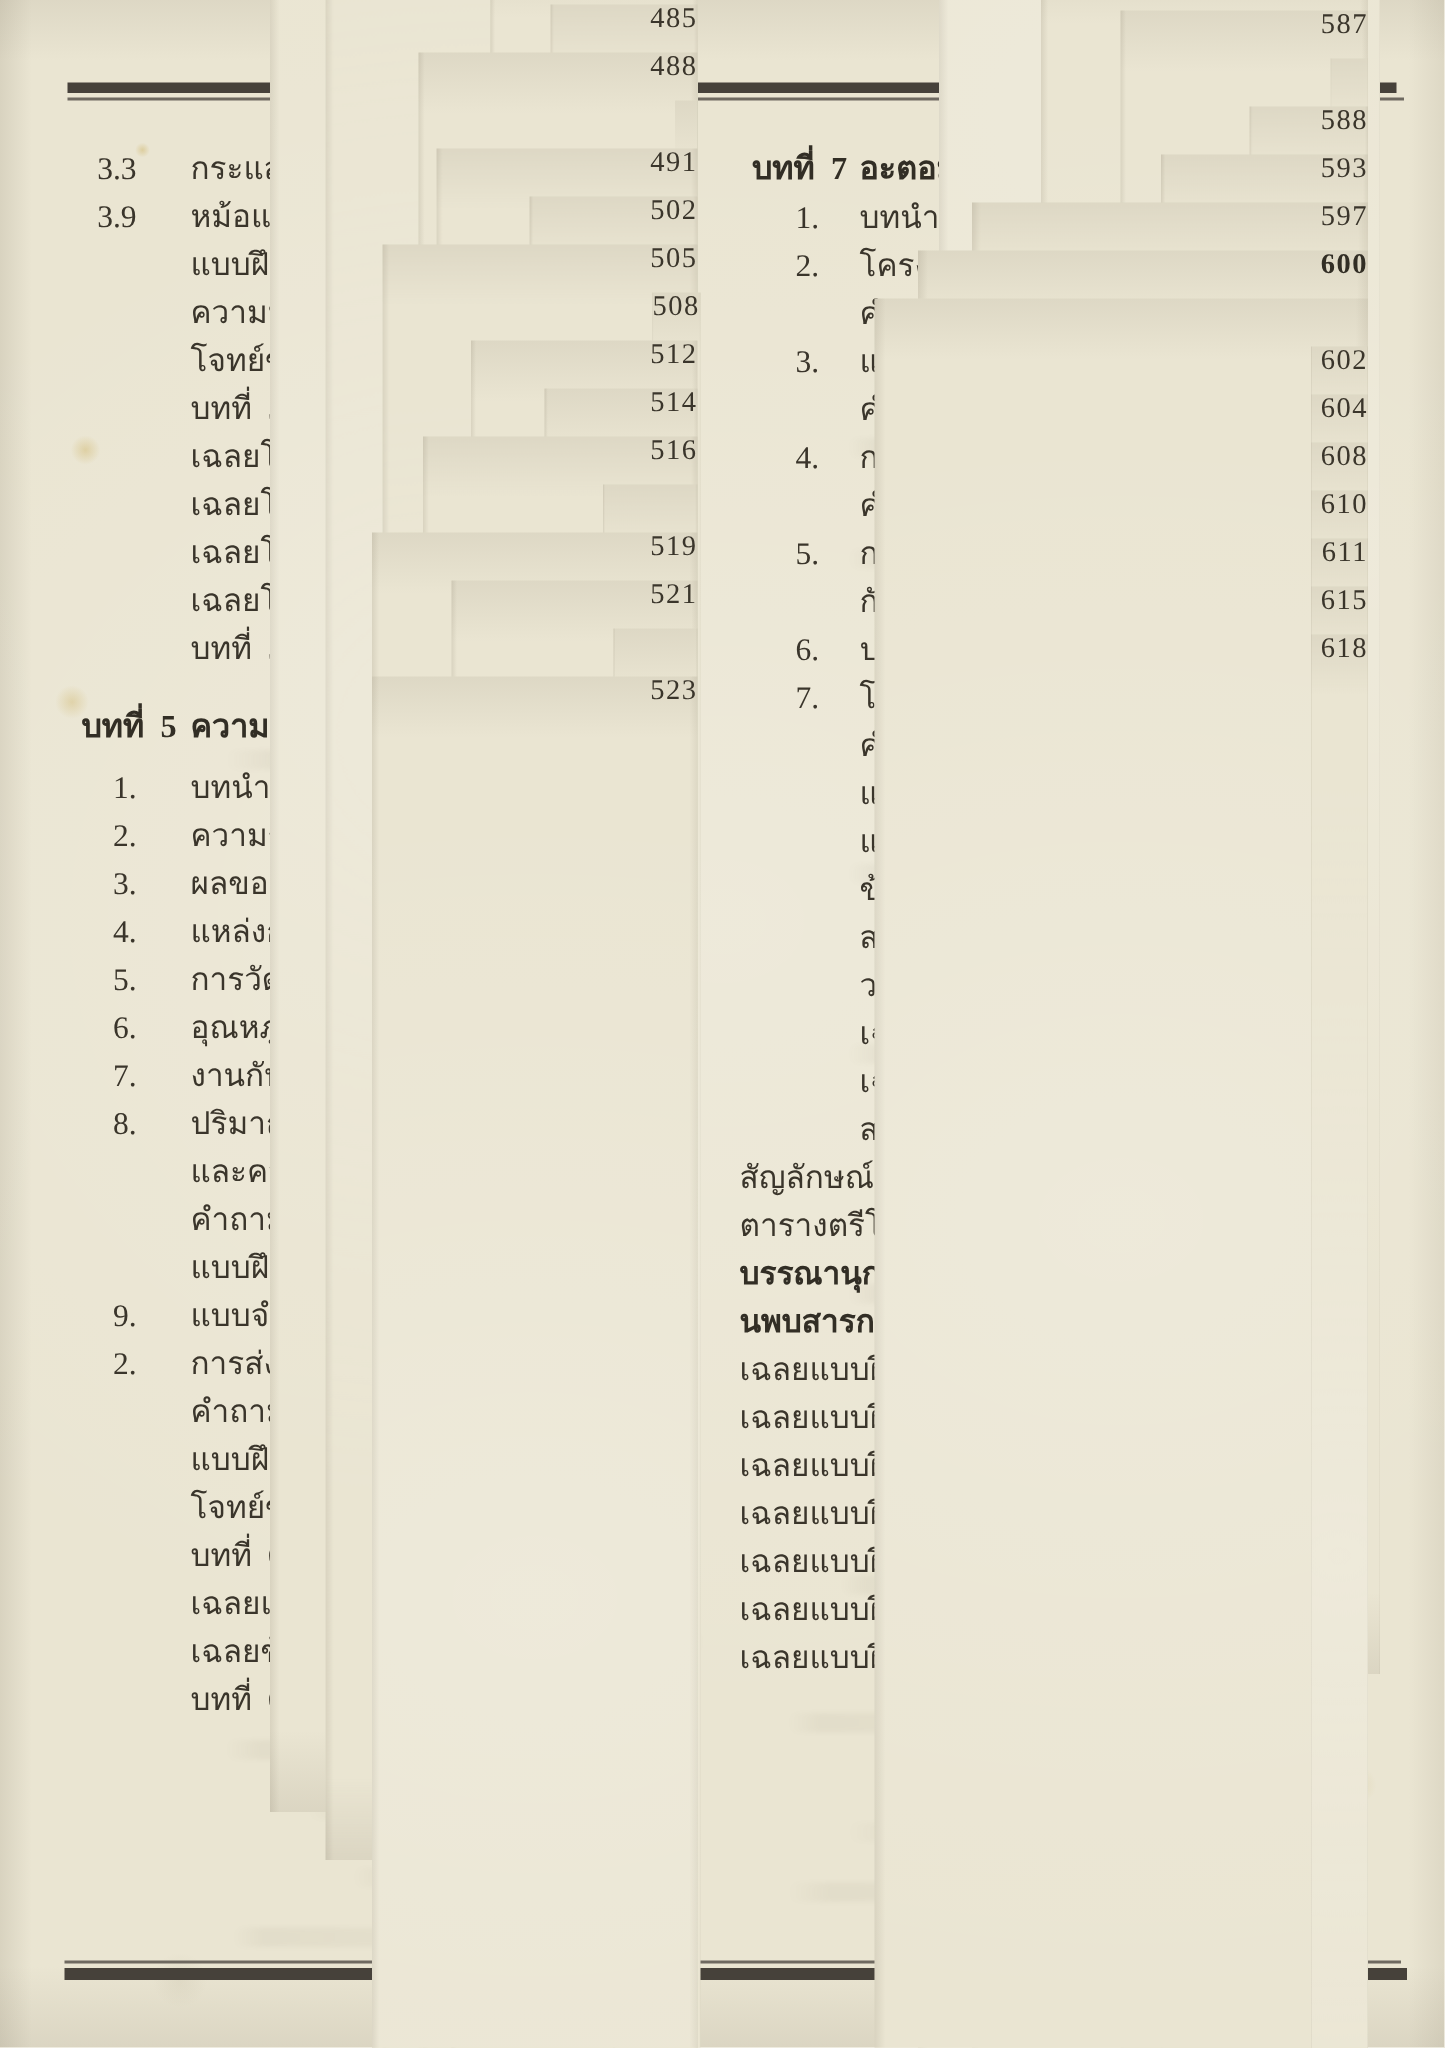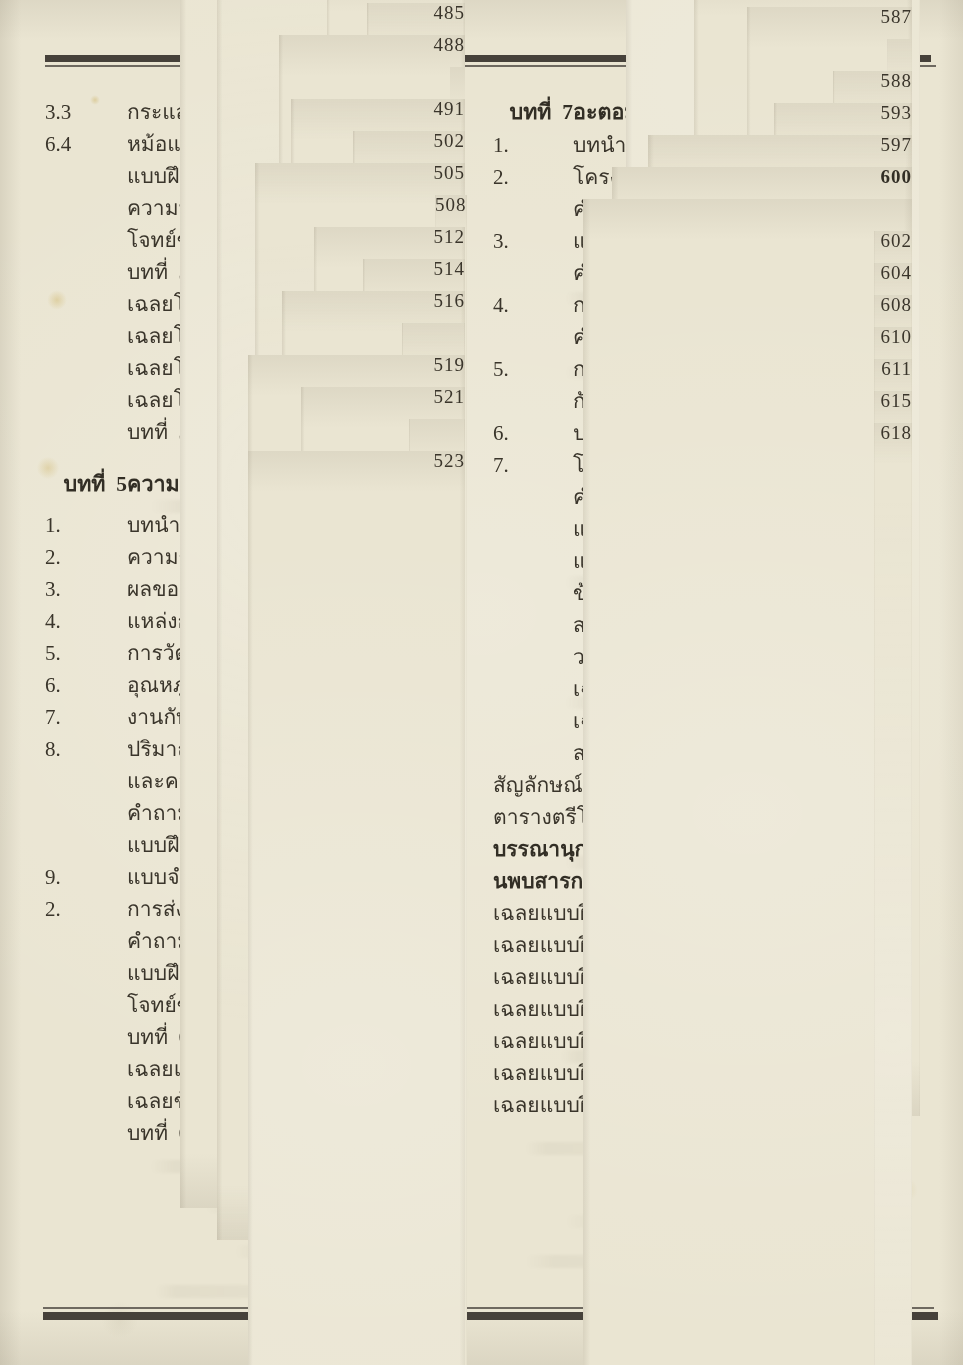--- a/index.html
+++ b/index.html
@@ -51,28 +51,28 @@
 
   .col{position:absolute;display:flex;flex-direction:column;z-index:3;}
   .col-left {left:45px; top:96px;width:420px;}
   .col-right{left:493px;top:97px;width:419px;}
 
   .row{
     height:32px;display:flex;align-items:center;
     font-size:21px;color:var(--ink,#3a352b);
     line-height:1;
   }
-  .row .num{flex:none;width:46px;white-space:pre;}
+  .row .num{flex:none;width:46px;text-align:right;white-space:pre;}
   .col-right .row .num{width:53px;}
   .row .label{flex:none;padding-left:36px;white-space:pre;}
   .col-right .row .label{padding-left:27px;}
   .row .page{margin-left:auto;text-align:right;white-space:pre;font-size:19px;letter-spacing:1px;}
 
   .row.chapter{font-weight:bold;font-size:21.5px;color:#322e25;}
-  .row.chapter .num{width:82px;text-align:right;}
+  .row.chapter .num{width:82px;text-align:center;}
   .col-right .row.chapter .num{width:80px;}
   .row.chapter .label{padding-left:0;}
   .row.chapter .page{font-weight:bold;}
 
   .row.full .label,.row.fullbold .label{padding-left:0;}
   .row.fullbold{font-weight:bold;color:#322e25;}
   .row.fullbold .page{font-weight:bold;}
 
   .gap{flex:none;}
   .gap-lg{height:21px;}
@@ -88,21 +88,21 @@
   <div class="rule rule-top-thick"></div>
   <div class="rule rule-top-thin"></div>
 
   <div class="col col-left" id="col-left">
       <div class="row entry">
         <span class="num">3.3</span>
         <span class="label">กระแสไฟฟ้าเหนี่ยวนำ</span>
         <span class="page">450</span>
       </div>
       <div class="row entry">
-        <span class="num">6.4</span>
+        <span class="num">3.9</span>
         <span class="label">หม้อแปลงไฟฟ้า</span>
         <span class="page">453</span>
       </div>
       <div class="row entry">
         <span class="num"></span>
         <span class="label">แบบฝึกหัดที่  3  เรื่องแม่เหล็ก</span>
         <span class="page">457</span>
       </div>
       <div class="row entry">
         <span class="num"></span>

